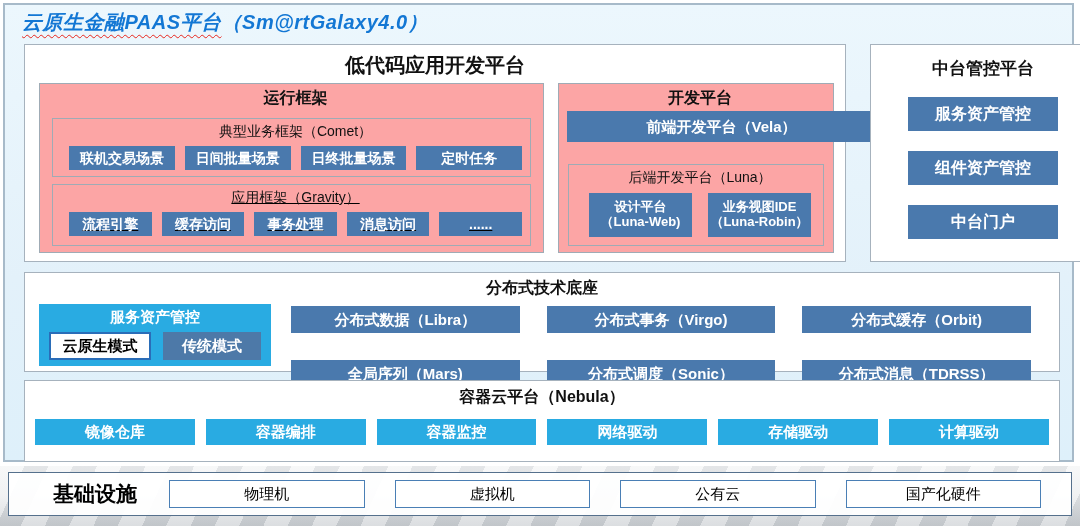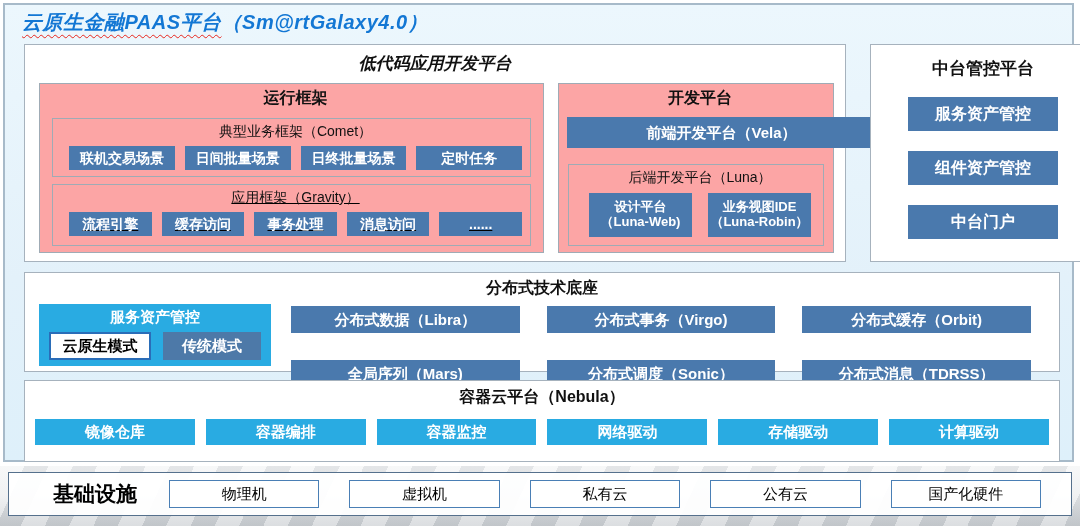--- a/index.html
+++ b/index.html
@@ -20,32 +20,32 @@
 
   .sec-title { text-align:center; font-weight:700; color:#111; }
   .sub-title { text-align:center; color:#111; }
 
   .chip { display:flex; align-items:center; justify-content:center; color:#fff;
           background:#4a79ad; font-size:14px; font-weight:600; line-height:1.15; text-align:center; }
   .chip-cyan { background:#29abe2; }
 
   
   .lowcode { left:24px; top:44px; width:822px; height:218px; }
-  .lowcode > .sec-title { font-size:17px; margin-top:7px;font-style:italic; }
+  .lowcode > .sec-title { font-size:20px; margin-top:7px; }
   .runtime { left:14px; top:38px; width:505px; height:170px; }
   .runtime > .sec-title { font-size:16px; margin-top:4px; }
   .comet { left:12px; top:34px; width:479px; height:59px; }
   .gravity { left:12px; top:100px; width:479px; height:62px;text-decoration:underline; }
   .comet .sub-title, .gravity .sub-title, .luna .sub-title { font-size:14px; margin-top:4px; }
   .chip-row { display:flex; gap:10px; margin:5px 8px 0 8px; }
   .chip-row .chip { flex:1; height:24px; }
 
   .dev { left:533px; top:38px; width:276px; height:170px; }
   .dev > .sec-title { font-size:16px; margin-top:4px; }
-  .vela { margin:8px auto 0 auto; width:309px; height:31px; font-size:15px; }
+  .vela { margin:2px auto 0 auto; width:309px; height:31px; font-size:15px; }
   .luna { left:9px; top:80px; width:256px; height:82px; }
   .luna-row { display:flex; gap:16px; margin:6px 12px 0 12px; }
   .luna-row .chip { flex:1; height:44px; flex-direction:column; font-size:13px; }
 
   
   .middle { left:870px; top:44px; width:226px; height:218px; display:flex;
             flex-direction:column; align-items:center; }
   .middle > .sec-title { font-size:17px; margin-top:12px; margin-bottom:17px; }
   .middle .chip { width:150px; height:34px; font-size:16px; margin-bottom:20px; flex:none; }
 
@@ -176,19 +176,18 @@
       <div class="chip chip-cyan">计算驱动</div>
     </div>
   </div>
 
   <div class="band">
     <div class="infra">
       <div class="infra-label">基础设施</div>
       <div class="infra-items">
         <div class="item">物理机</div>
         <div class="item">虚拟机</div>
-        <div class="item">私有云</div>
         <div class="item">公有云</div>
         <div class="item">国产化硬件</div>
       </div>
     </div>
   </div>
 </div>
 
 </body></html>

